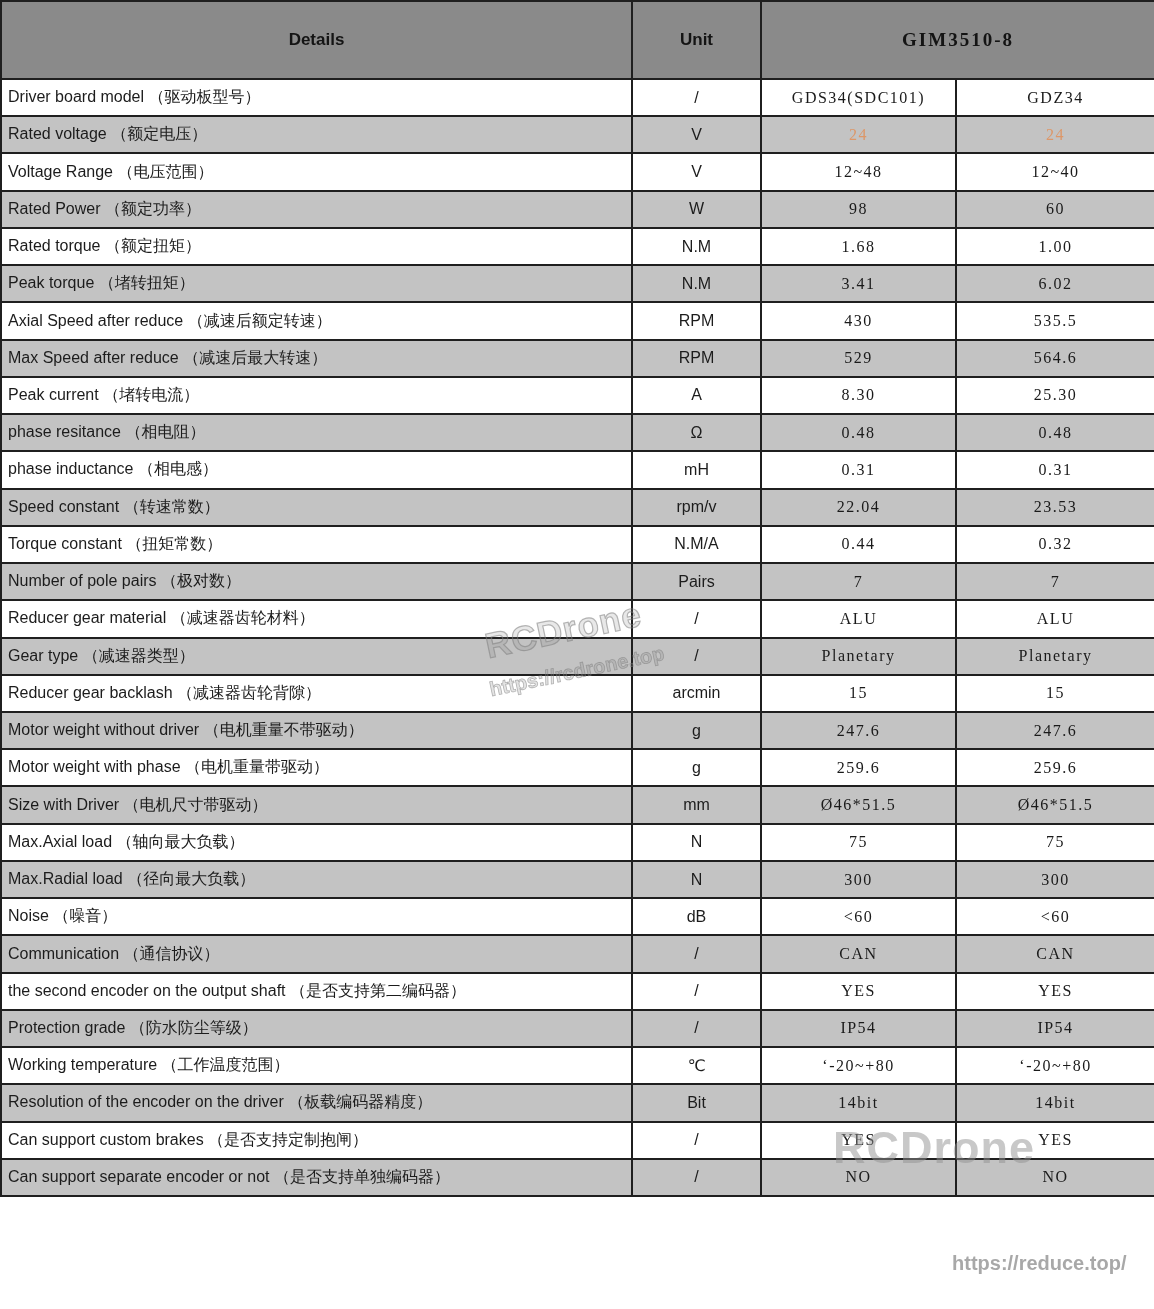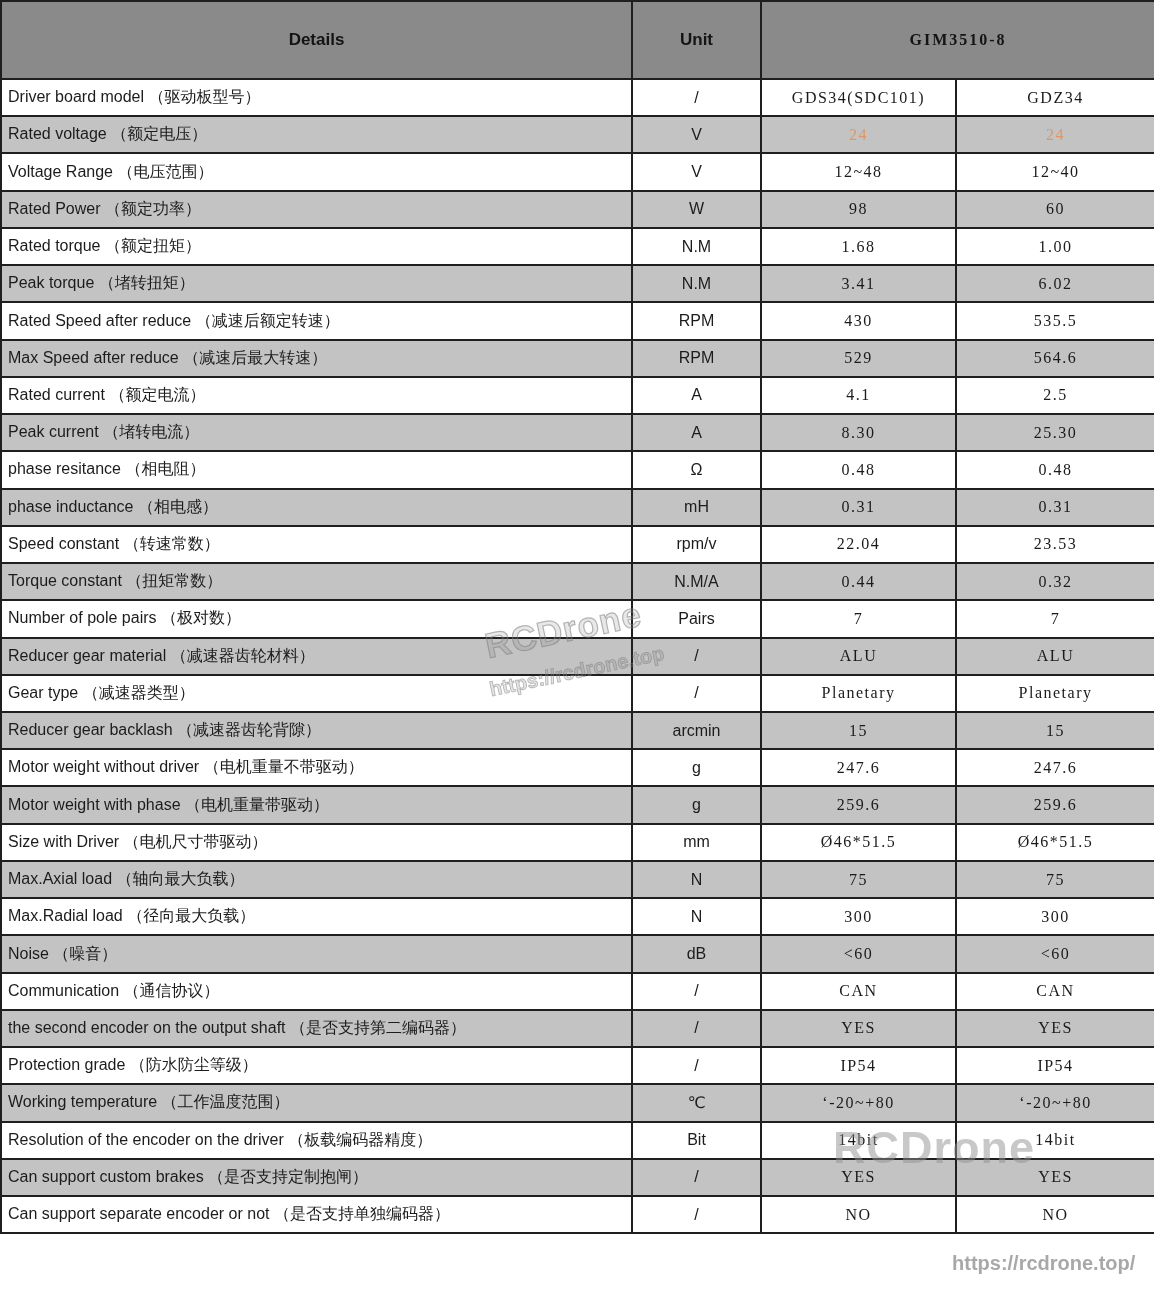--- a/index.html
+++ b/index.html
@@ -30,21 +30,21 @@
   #spec thead th {
     background: #8a8a8a;
     color: #141414;
     font-weight: bold;
     font-size: 17px;
     text-align: center;
     vertical-align: middle;
   }
   #spec thead th.model-head {
     font-family: "Liberation Serif", "DejaVu Serif", serif;
-    font-size: 16px;
+    font-size: 19px;
     letter-spacing: 2px;
     font-weight: 600;
   }
   
   #spec tbody tr { height: 37.24px; background: #ffffff; }
   #spec tbody tr:nth-child(even) { background: #c3c3c3; }
   #spec td.label {
     font-size: 16px;
     color: #1c1c1c;
     text-align: left;
@@ -145,38 +145,32 @@
           <td class="val">1.68</td>
           <td class="val">1.00</td>
         </tr>
         <tr>
           <td class="label">Peak torque （堵转扭矩）</td>
           <td class="unit">N.M</td>
           <td class="val">3.41</td>
           <td class="val">6.02</td>
         </tr>
         <tr>
-          <td class="label">Rated Speed after reduce （减速后额定转速）</td>
+          <td class="label">Axial Speed after reduce （减速后额定转速）</td>
           <td class="unit">RPM</td>
           <td class="val">430</td>
           <td class="val">535.5</td>
         </tr>
         <tr>
           <td class="label">Max Speed after reduce （减速后最大转速）</td>
           <td class="unit">RPM</td>
           <td class="val">529</td>
           <td class="val">564.6</td>
         </tr>
         <tr>
-          <td class="label">Rated current （额定电流）</td>
-          <td class="unit">A</td>
-          <td class="val">4.1</td>
-          <td class="val">2.5</td>
-        </tr>
-        <tr>
           <td class="label">Peak current （堵转电流）</td>
           <td class="unit">A</td>
           <td class="val">8.30</td>
           <td class="val">25.30</td>
         </tr>
         <tr>
           <td class="label">phase resitance （相电阻）</td>
           <td class="unit">Ω</td>
           <td class="val">0.48</td>
           <td class="val">0.48</td>
@@ -300,15 +294,15 @@
           <td class="unit">/</td>
           <td class="val">NO</td>
           <td class="val">NO</td>
         </tr>
       </tbody>
   </table>
 
   <div class="wm" id="wm-diag-title">RCDrone</div>
   <div class="wm" id="wm-diag-url">https://rcdrone.top</div>
   <div class="wm" id="wm-center-title">RCDrone</div>
-  <div class="wm" id="wm-bottom-url">https://rcdrone.top/</div>
+  <div class="wm" id="wm-bottom-url">https://reduce.top/</div>
 
 </div>
 
 </body></html>

